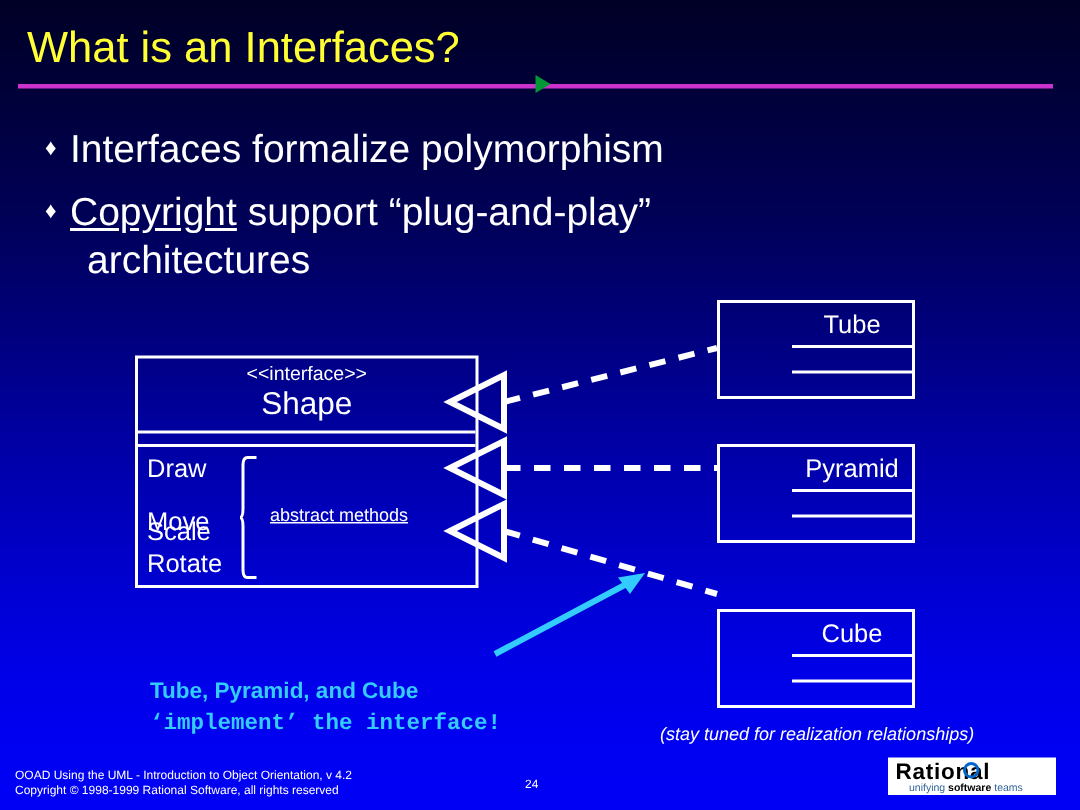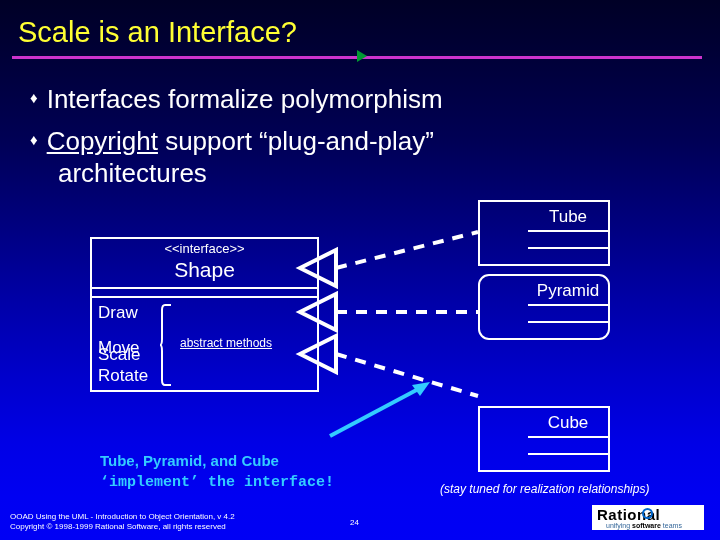--- a/index.html
+++ b/index.html
@@ -146,21 +146,21 @@
   
   .impl { width: 132px; height: 66px; left: 478px; padding-left: 48px; }
   .impl .name {
     height: 30px;
     line-height: 30px;
     font-size: 17px;
   }
   .impl .mid { height: 17px; }
   .impl .bot { height: 15px; }
   #tube-box    { top: 200px; }
-  #pyramid-box { top: 274px; border-radius: 11px; }
+  #pyramid-box { top: 296px; }
   #cube-box    { top: 365px; margin-top: 41px; }
 
   
   #wires {
     position: absolute;
     left: 0;
     top: 0;
     width: 720px;
     height: 540px;
     pointer-events: none;
@@ -243,21 +243,21 @@
     color: #336699;
     white-space: nowrap;
   }
   #logo-tag b { color: #000000; }
 </style>
 </head>
 <body>
 
 <div id="slide">
 
-  <div id="title">Scale is an Interface?</div>
+  <div id="title">What is an Interfaces?</div>
   <div id="title-rule"></div>
   <div id="title-marker"></div>
 
   <div class="bullet" id="bullet1">
     <span class="glyph">♦</span><span>Interfaces formalize polymorphism</span>
   </div>
 
   <div class="bullet" id="bullet2">
     <span class="glyph">♦</span><span class="u">Copyright</span><span> support “plug-and-play”</span>
   </div>

